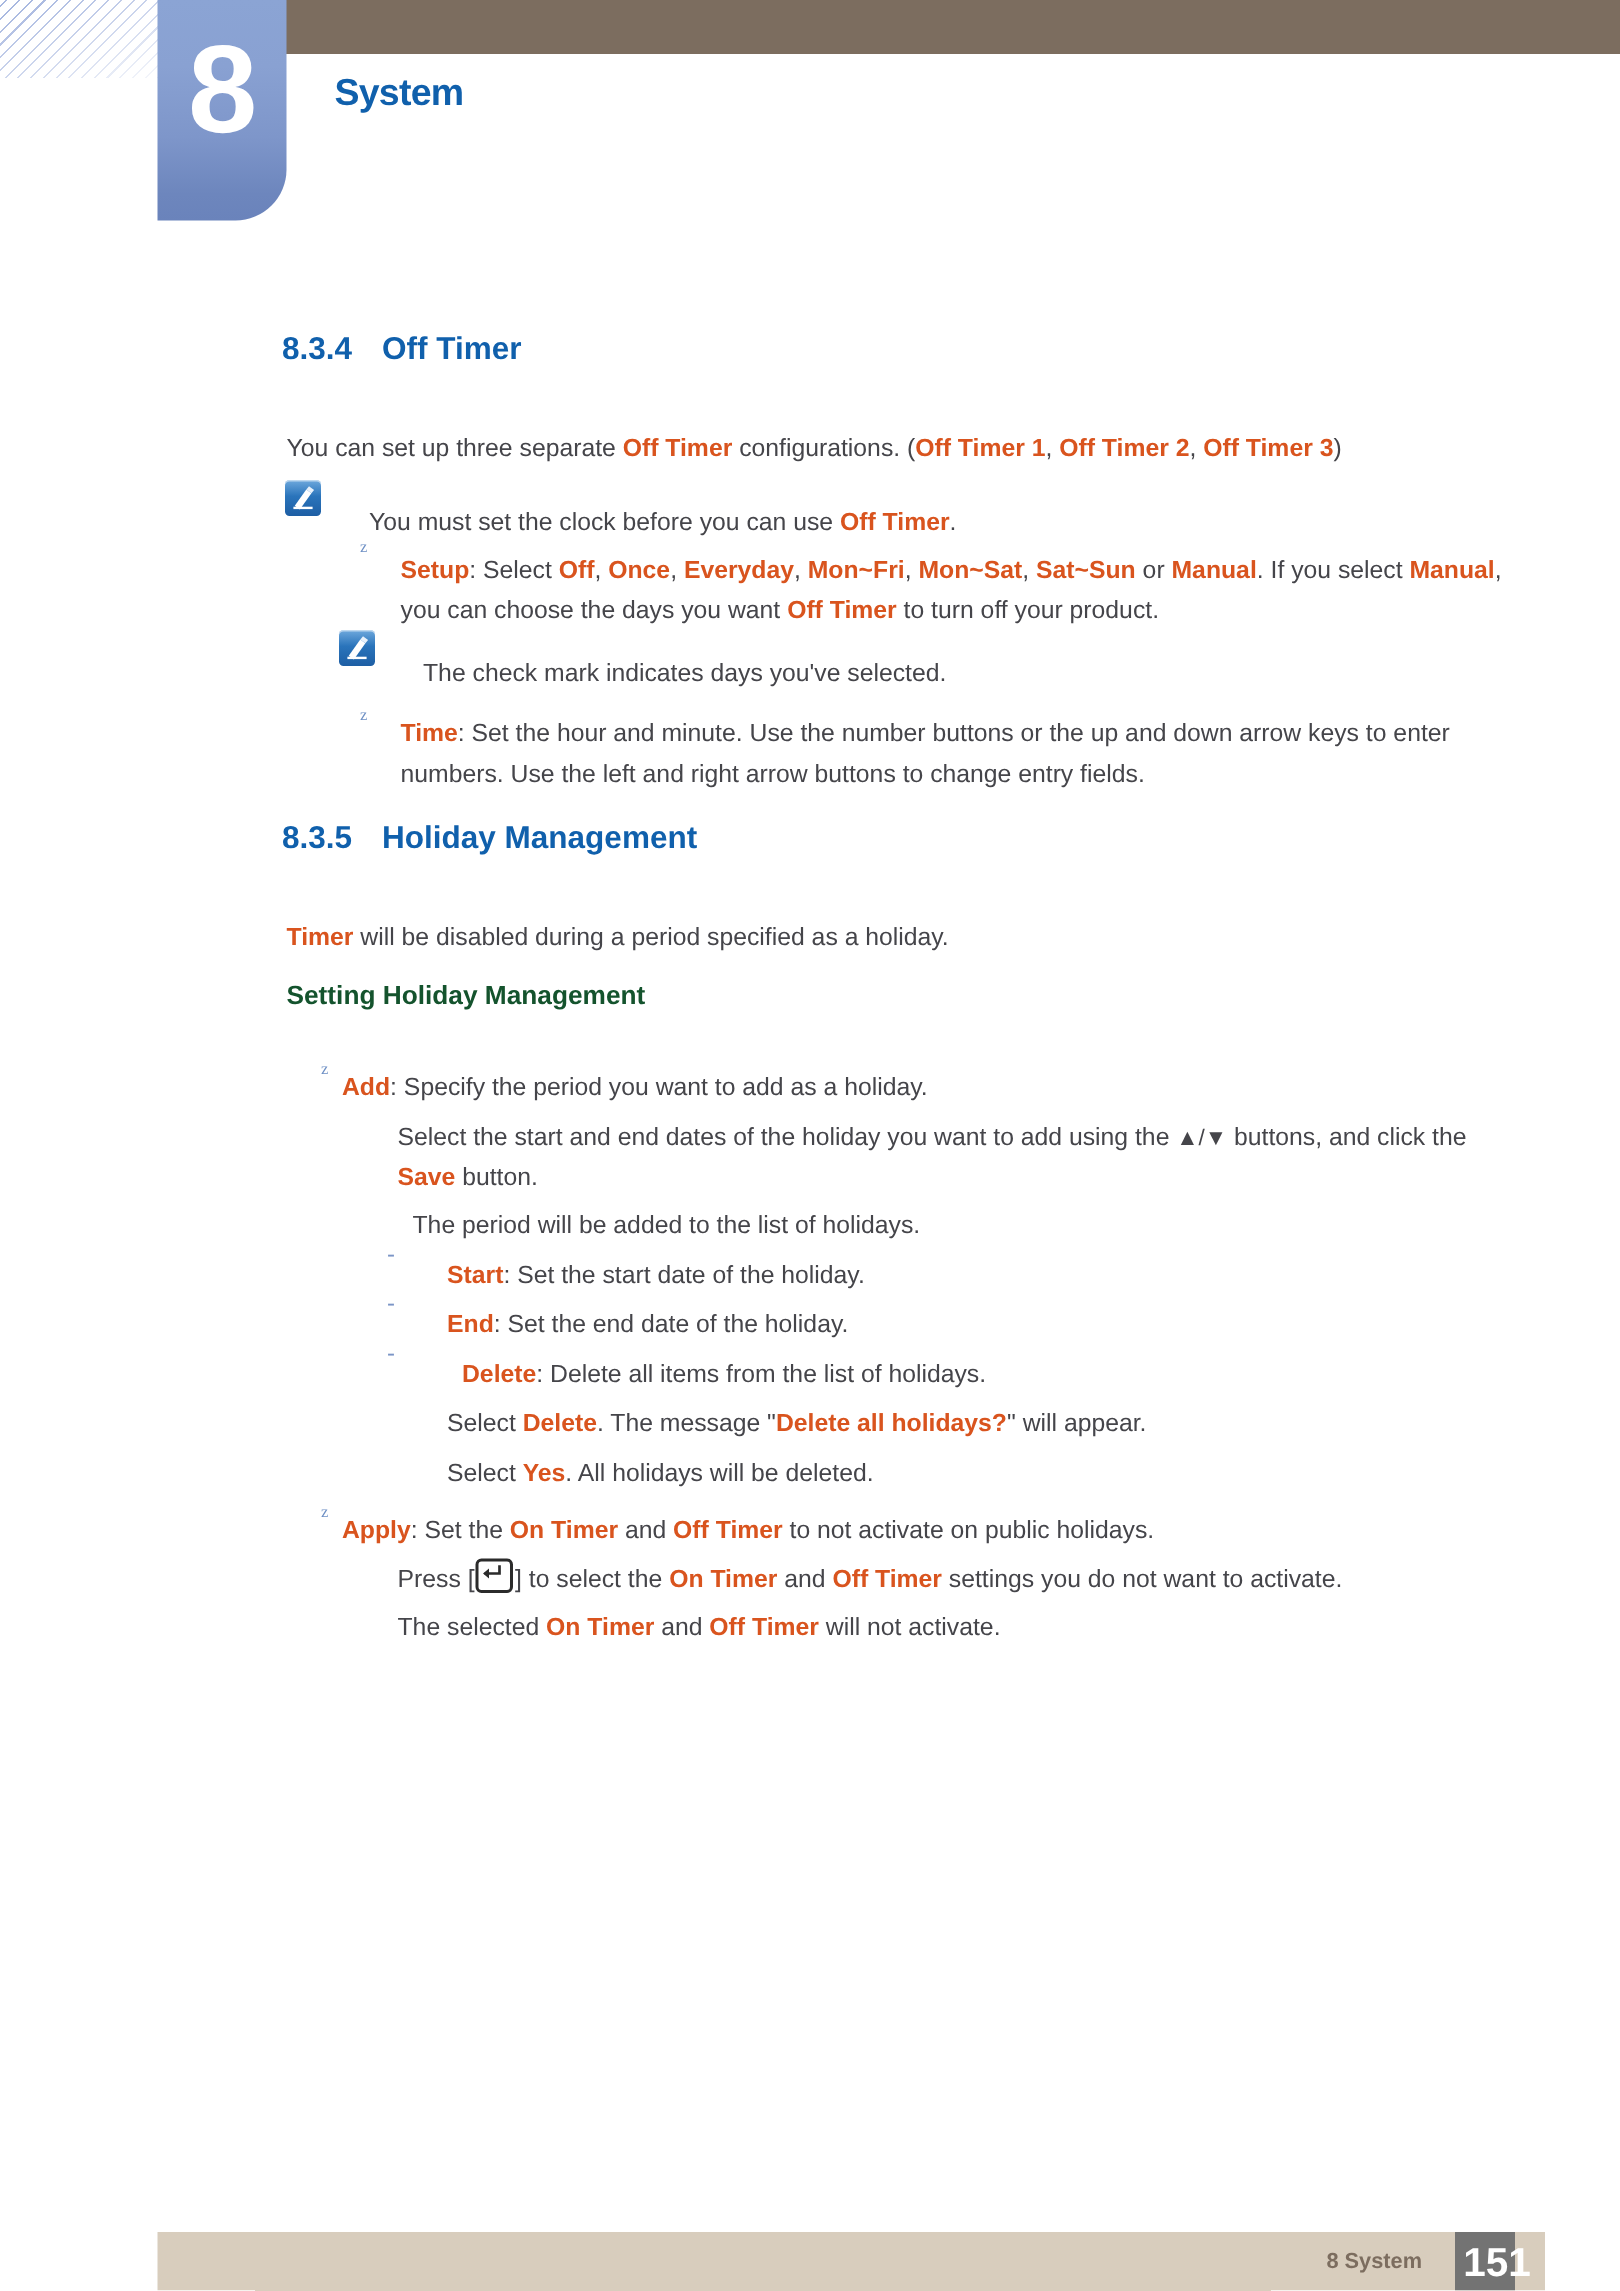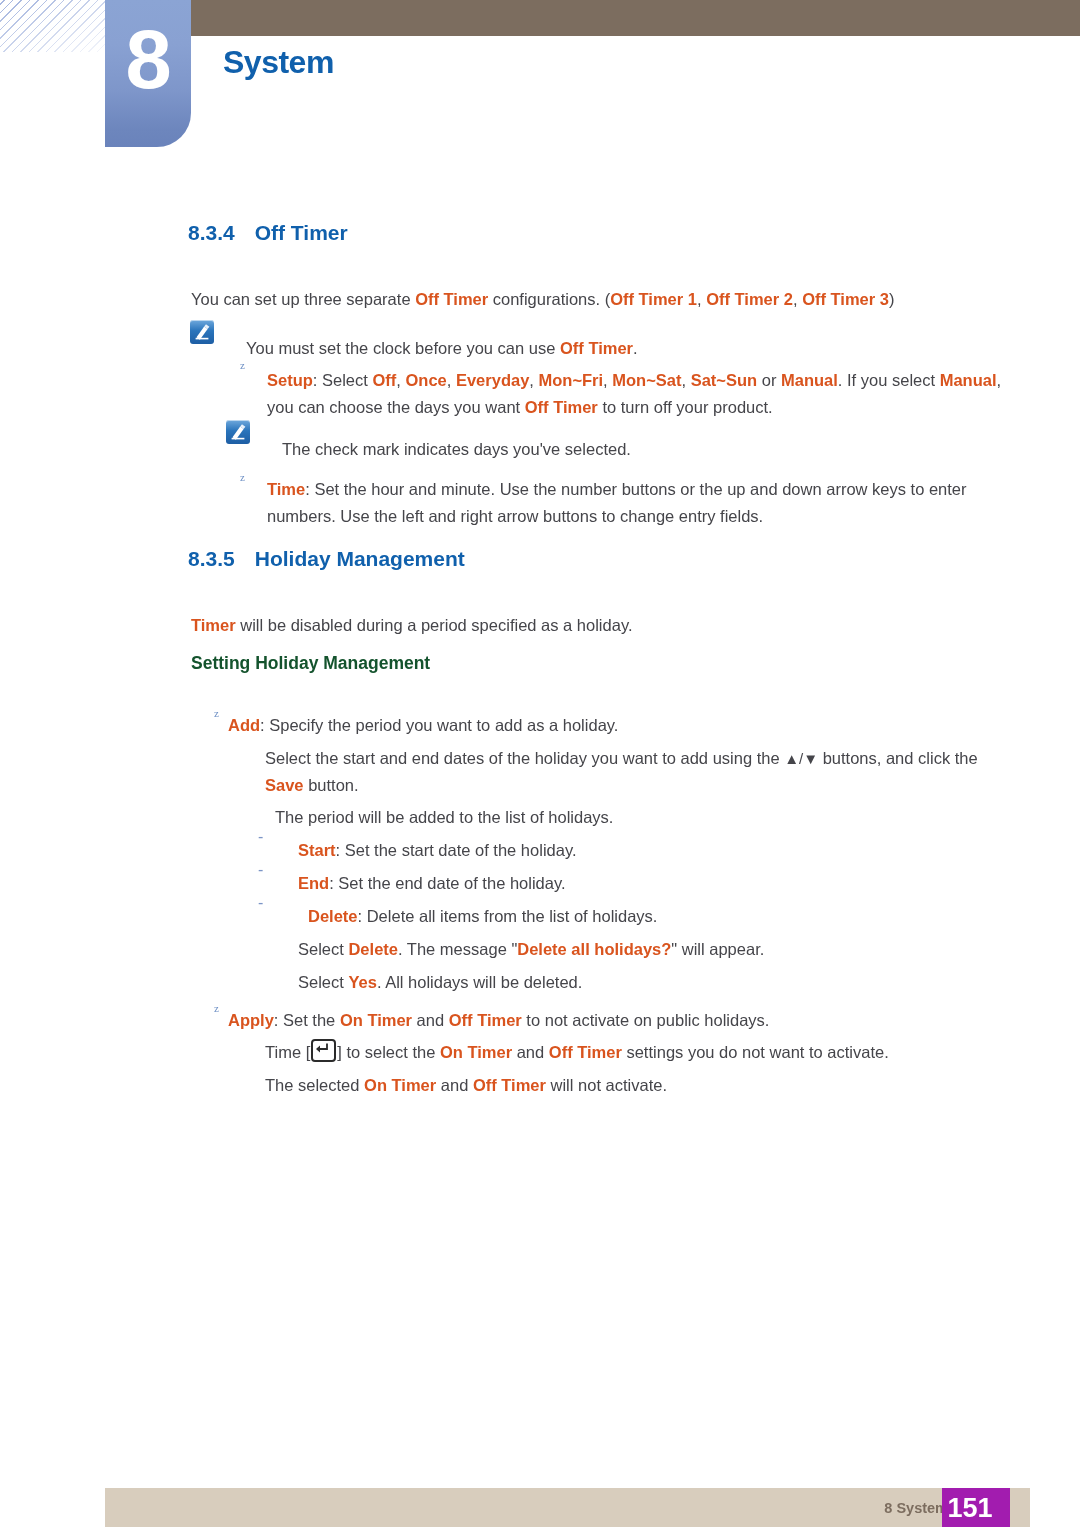--- a/index.html
+++ b/index.html
@@ -58,21 +58,21 @@
     text-align: center;
     font-size: 83px;
     line-height: 96px;
     font-weight: bold;
     color: #ffffff;
     letter-spacing: -1px;
   }
   .chapter-title {
     position: absolute;
     left: 223px; top: 38px;
-    font-size: 32px;
+    font-size: 25px;
     line-height: 48px;
     font-weight: bold;
     color: #1060ac;
     letter-spacing: -0.5px;
   }
 
   
   .content {
     position: absolute;
     left: 0; top: 0;
@@ -166,23 +166,23 @@
     font-size: 14.5px;
     line-height: 18px;
     font-weight: bold;
     color: #7c6d5f;
     white-space: nowrap;
   }
   .footer-pagebox {
     position: absolute;
     right: 20px;
     top: 0;
-    width: 68px;
+    width: 40px;
     height: 39px;
-    background: #a21caf;
+    background: #737373;
   }
   .footer-pagenum {
     position: absolute;
     left: 0; top: 2px;
     width: 56px;
     text-align: center;
     font-size: 27px;
     line-height: 37px;
     font-weight: bold;
     color: #ffffff;
@@ -285,21 +285,21 @@
   <p class="para" style="left:298px; top:952px; width:715px;">
     <span>Select </span><span class="orange">Yes</span><span>. All holidays will be deleted.</span>
   </p>
 
   <div class="z-bullet" style="left:214px; top:1003px;">z</div>
   <p class="para" style="left:228px; top:990px; width:790px;">
     <span class="orange">Apply</span><span>: Set the </span><span class="orange">On Timer</span><span> and </span><span class="orange">Off Timer</span><span> to not activate on public holidays.</span>
   </p>
 
   <p class="para" style="left:265px; top:1022px; width:750px;">
-    <span>Time [</span><span class="enter-key"><svg width="15" height="13" viewBox="0 0 15 13">
+    <span>Press [</span><span class="enter-key"><svg width="15" height="13" viewBox="0 0 15 13">
           <path d="M13 1.5 L13 7 L3 7" stroke="#2b2b2b" stroke-width="1.8" fill="none"></path>
           <path d="M6 3.6 L2 7 L6 10.4 Z" fill="#2b2b2b"></path>
         </svg></span><span>] to select the </span><span class="orange">On Timer</span><span> and </span><span class="orange">Off Timer</span><span> settings you do not want to activate.</span>
   </p>
 
   <p class="para" style="left:265px; top:1055px; width:750px;">
     <span>The selected </span><span class="orange">On Timer</span><span> and </span><span class="orange">Off Timer</span><span> will not activate.</span>
   </p>
 
 </div>

